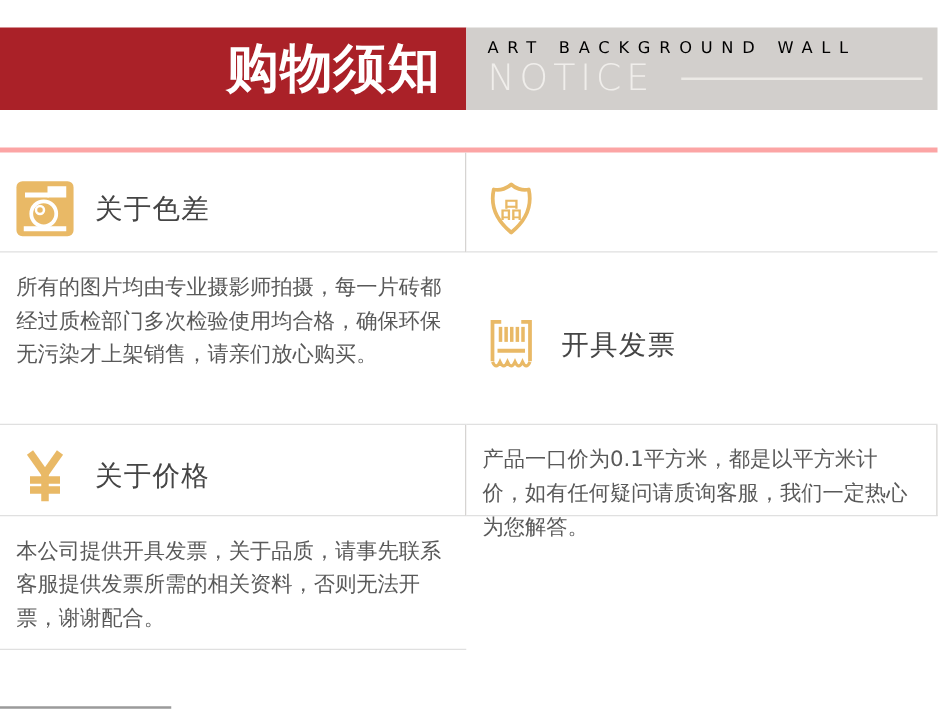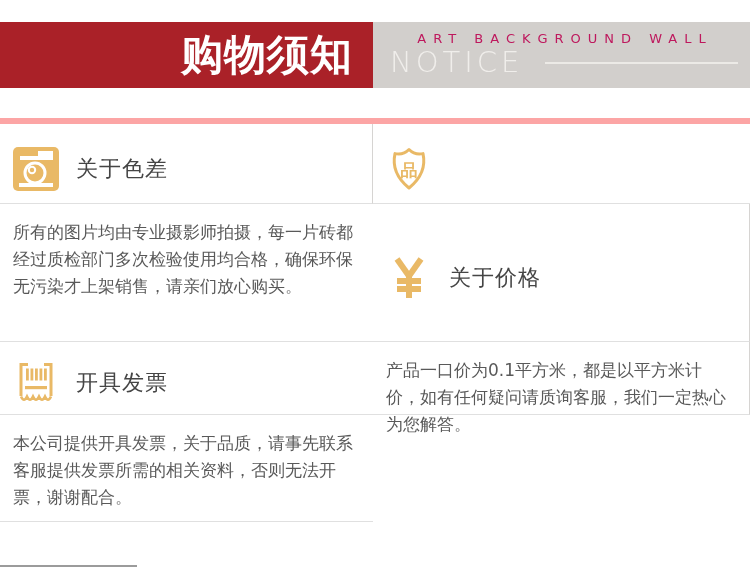--- a/index.html
+++ b/index.html
@@ -15,34 +15,34 @@
   .banner-left{
     width:373px;box-sizing:border-box;background:#aa2128;color:#ffffff;
     display:flex;align-items:center;justify-content:flex-end;
     padding-right:20px;font-size:42px;font-weight:600;letter-spacing:1px;
   }
   .banner-right{
     flex:1;background:#d2cfcc;box-sizing:border-box;
     padding:9px 10px 0 17px;display:flex;flex-direction:column;
   }
   .banner-en{
-    font-size:13px;letter-spacing:7px;color:#be185d;white-space:nowrap;text-align:center;
+    font-size:13px;letter-spacing:7px;color:#000000;white-space:nowrap;
   }
   .notice-row{display:flex;align-items:center;margin-top:2px;text-align:center;}
   .notice-word{
     font-size:29px;letter-spacing:4px;color:#f0eeeb;font-weight:200;line-height:1;
   }
   .notice-rule{flex:1;height:2px;background:#eceae6;margin-left:22px;margin-right:2px;}
 
   
   .grid{
     position:absolute;left:0;top:118px;width:750px;
     display:grid;grid-template-columns:373px 377px;
     grid-template-rows:80px 138px 73px 107px;
-    border-top:6px solid #fca5a5;box-sizing:border-box;
+    border-top:4px solid #fca5a5;box-sizing:border-box;
   }
   .col-left{border-right:1px solid #d6d4d2;}
   .cell-head{
     display:flex;align-items:center;box-sizing:border-box;
     padding-left:13px;padding-top:10px;gap:17px;
     border-bottom:1px solid #e0e0e0;
   }
   .cell-body{
     box-sizing:border-box;border-bottom:1px solid #e0e0e0;
     padding:15px 14px 0 13px;
@@ -90,35 +90,20 @@
       <span class="icon-box">
         <svg width="46" height="46" viewBox="0 0 46 46" aria-hidden="true">
           <path d="M23 3.5 C20 6.5 14.5 8.8 9 7.6 C6.5 19 9.5 31 23 42 C36.5 31 39.5 19 37 7.6 C31.5 8.8 26 6.5 23 3.5 Z" fill="none" stroke="#e9b966" stroke-width="3" stroke-linejoin="round"></path>
           <text x="23" y="29.5" text-anchor="middle" font-size="17" font-weight="bold" fill="#e9b966">品</text>
         </svg>
       </span>
     </div>
 
     <div class="cell-body">所有的图片均由专业摄影师拍摄，每一片砖都经过质检部门多次检验使用均合格，确保环保无污染才上架销售，请亲们放心购买。</div>
 
-    <div class="cell-head col-left">
-      <span class="icon-box">
-        <svg width="46" height="46" viewBox="0 0 46 46" aria-hidden="true">
-          <g stroke="#e9b966" stroke-width="6" fill="none">
-            <path d="M11 4 L23 21"></path>
-            <path d="M35 4 L23 21"></path>
-            <path d="M23 20 L23 43"></path>
-            <path d="M11 26 L35 26"></path>
-            <path d="M11 34 L35 34"></path>
-          </g>
-        </svg>
-      </span>
-      <span class="sec-title">关于价格</span>
-    </div>
-
     <div class="cell-head">
       <span class="icon-box">
         <svg width="46" height="46" viewBox="0 0 46 46" aria-hidden="true">
           <g stroke="#e9b966" stroke-width="3" fill="none">
             <path d="M15 4.5 L8 4.5 L8 36"></path>
             <path d="M31 4.5 L38 4.5 L38 36"></path>
             <path d="M8 36.5 q3 6.5 6 0 q3 6.5 6 0 q3 6.5 6 0 q3 6.5 6 0 q3 6.5 6 0" stroke-width="2.6"></path>
           </g>
           <g fill="#e9b966">
             <rect x="13" y="8.5" width="2.8" height="12"></rect>
@@ -126,19 +111,34 @@
             <rect x="22" y="8.5" width="2.8" height="12"></rect>
             <rect x="26.5" y="8.5" width="2.8" height="12"></rect>
             <rect x="31" y="8.5" width="2.8" height="12"></rect>
             <rect x="12" y="26" width="22" height="3.2"></rect>
           </g>
         </svg>
       </span>
       <span class="sec-title">开具发票</span>
     </div>
 
+    <div class="cell-head col-left">
+      <span class="icon-box">
+        <svg width="46" height="46" viewBox="0 0 46 46" aria-hidden="true">
+          <g stroke="#e9b966" stroke-width="6" fill="none">
+            <path d="M11 4 L23 21"></path>
+            <path d="M35 4 L23 21"></path>
+            <path d="M23 20 L23 43"></path>
+            <path d="M11 26 L35 26"></path>
+            <path d="M11 34 L35 34"></path>
+          </g>
+        </svg>
+      </span>
+      <span class="sec-title">关于价格</span>
+    </div>
+
     <div class="cell-body col-left">产品一口价为0.1平方米，都是以平方米计价，如有任何疑问请质询客服，我们一定热心为您解答。</div>
     <div class="cell-body">本公司提供开具发票，关于品质，请事先联系客服提供发票所需的相关资料，否则无法开票，谢谢配合。</div>
 
   </div>
 
   <div class="next-edge"></div>
 </div>
 
 </body></html>

